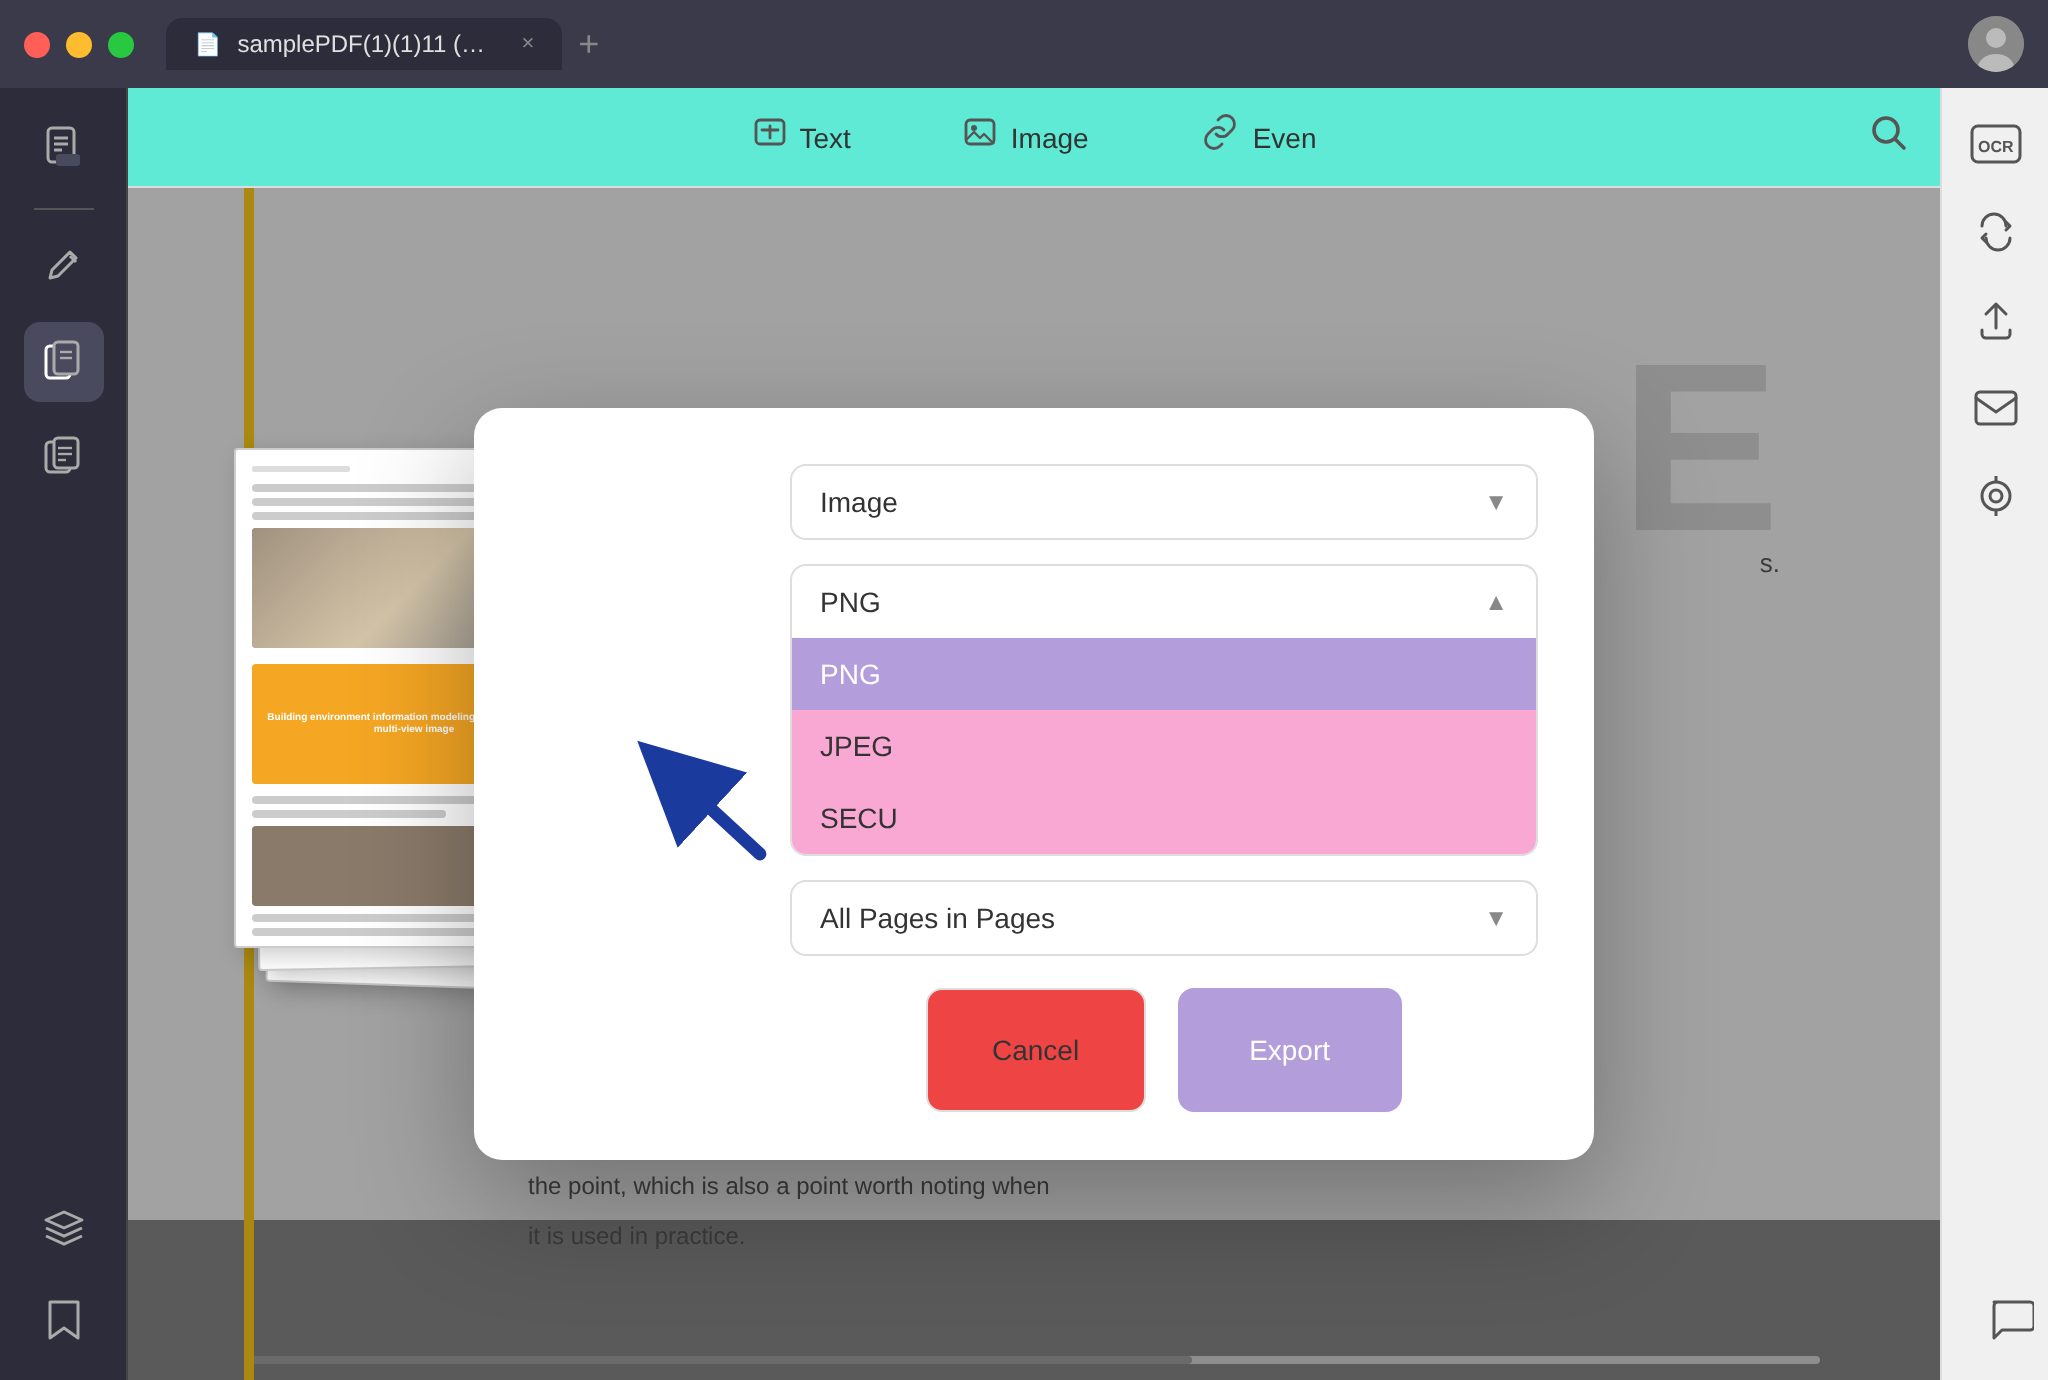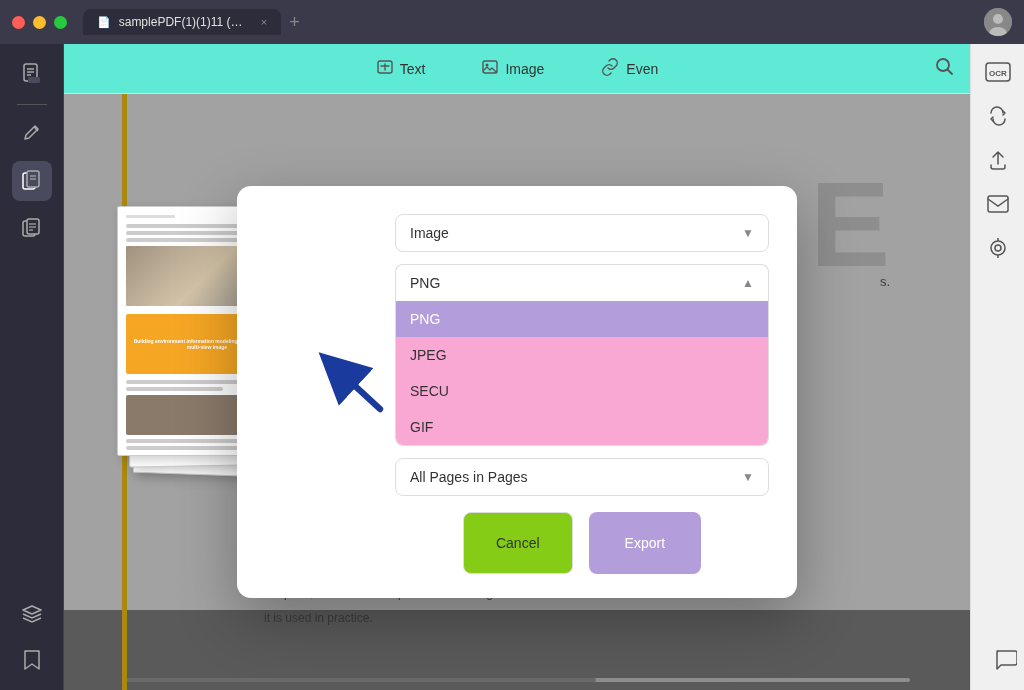--- a/index.html
+++ b/index.html
@@ -385,21 +385,21 @@
     .dialog-buttons {
       display: flex;
       justify-content: center;
       gap: 16px;
       margin-top: 16px;
     }
     .btn-cancel {
       padding: 10px 32px;
       border: 1px solid #ddd;
       border-radius: 8px;
-      background: #84cc16;
+      background: #ef4444;
       font-size: 14px;
       color: #333;
       cursor: pointer;
     }
     .btn-export {
       padding: 23px 36px;
       border: none;
       border-radius: 8px;
       background: #b39ddb;
       font-size: 14px;
@@ -685,21 +685,20 @@
               </div>
 
               <div class="dropdown dropdown-open">
                 <span>PNG</span>
                 <span class="dropdown-arrow">▲</span>
               </div>
               <div class="dropdown-options">
                 <div class="dropdown-option selected">PNG</div>
                 <div class="dropdown-option">JPEG</div>
                 <div class="dropdown-option">SECU</div>
-                <div class="dropdown-option">GIF</div>
               </div>
 
               <div class="dropdown">
                 <span>All Pages in Pages</span>
                 <span class="dropdown-arrow">▼</span>
               </div>
 
               <div class="dialog-buttons">
                 <button class="btn-cancel">Cancel</button>
                 <button class="btn-export">Export</button>

